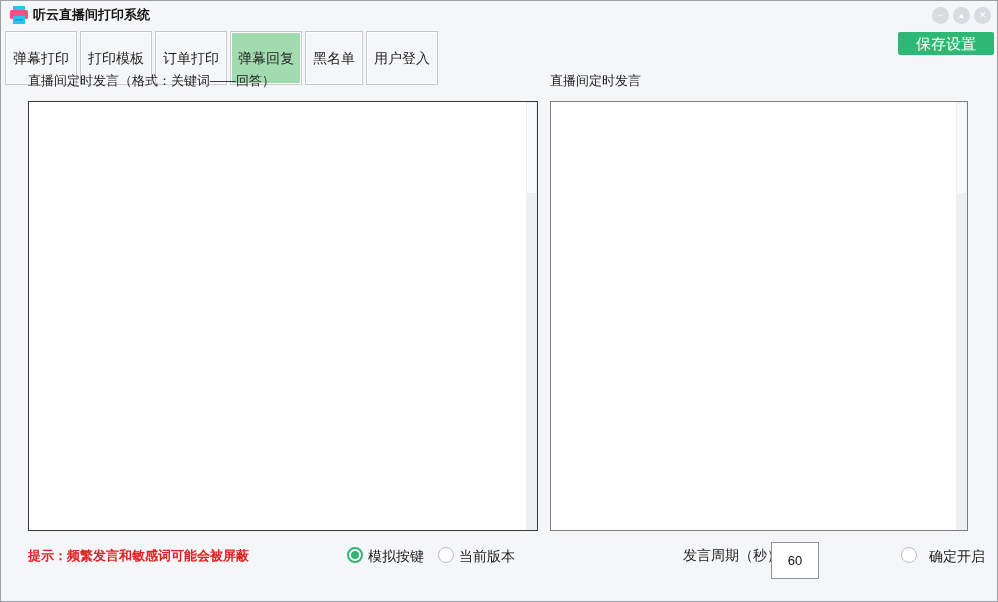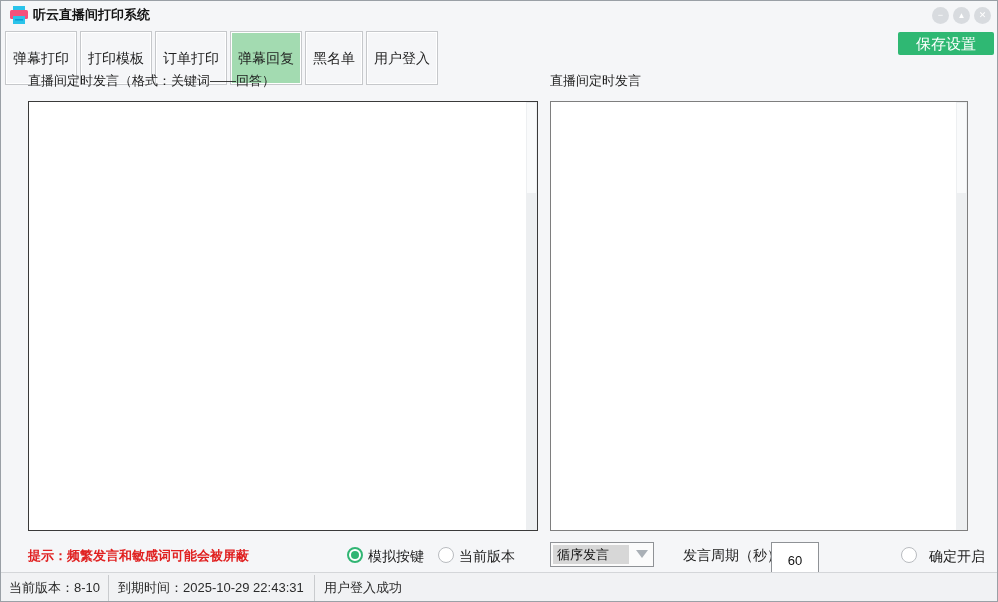--- a/index.html
+++ b/index.html
@@ -107,32 +107,21 @@
   </div>
 
   <div class="hint">提示：频繁发言和敏感词可能会被屏蔽</div>
 
   <span class="radio checked" style="left:346px;"></span>
   <span class="radio-label" style="left:367px;">模拟按键</span>
 
   <span class="radio" style="left:437px;"></span>
   <span class="radio-label" style="left:458px;">当前版本</span>
 
-  <div class="combo">
-    <span class="combo-text">循序发言</span>
-    <span class="combo-arrow"></span>
-  </div>
 
   <span class="period-label">发言周期（秒）</span>
   <input class="period-input" value="60" style="">
 
   <span class="radio" style="left:900px;"></span>
   <span class="radio-label" style="left:921px;margin-left:7px;">确定开启</span>
 
-  <div class="statusbar">
-    <span class="status-seg" style="left:8px;">当前版本：8-10</span>
-    <span class="status-divider" style="left:107px;"></span>
-    <span class="status-seg" style="left:117px;">到期时间：2025-10-29 22:43:31</span>
-    <span class="status-divider" style="left:313px;"></span>
-    <span class="status-seg" style="left:323px;">用户登入成功</span>
-  </div>
 
 </div>
 
 </body></html>

